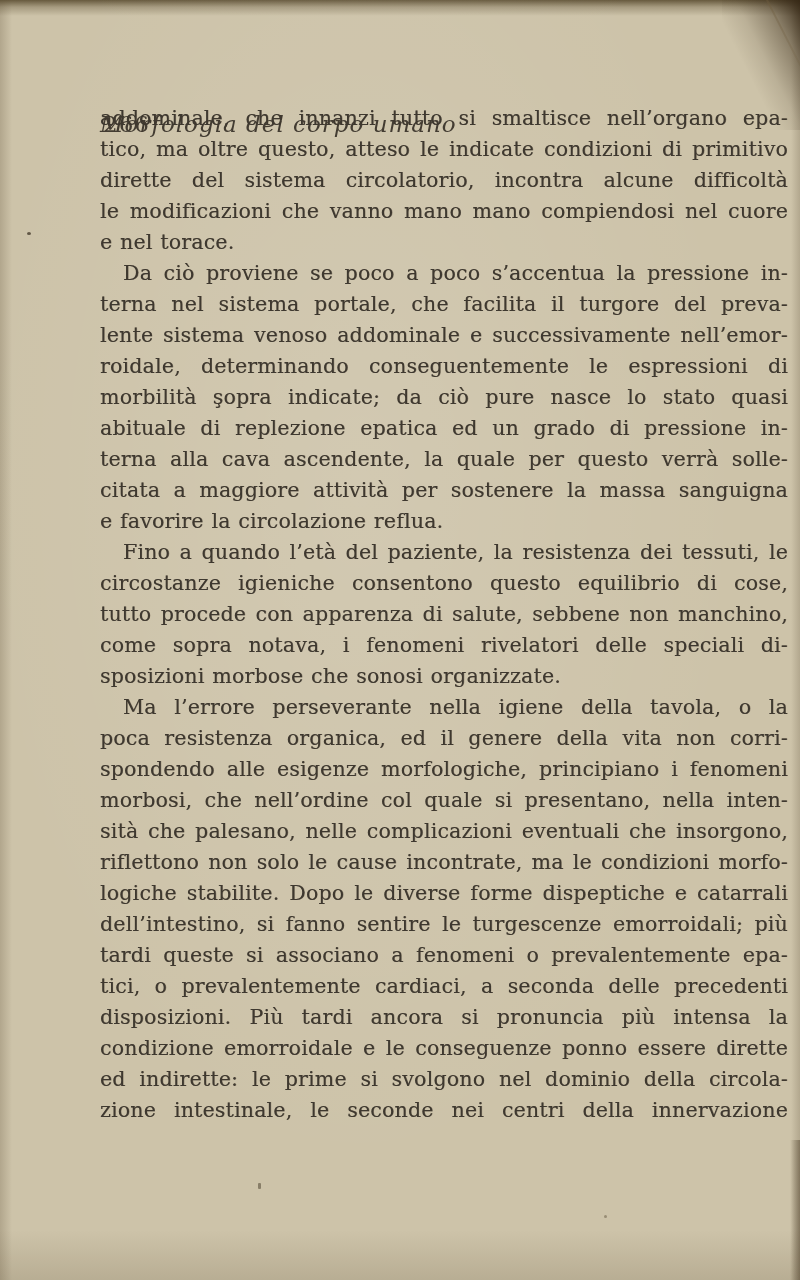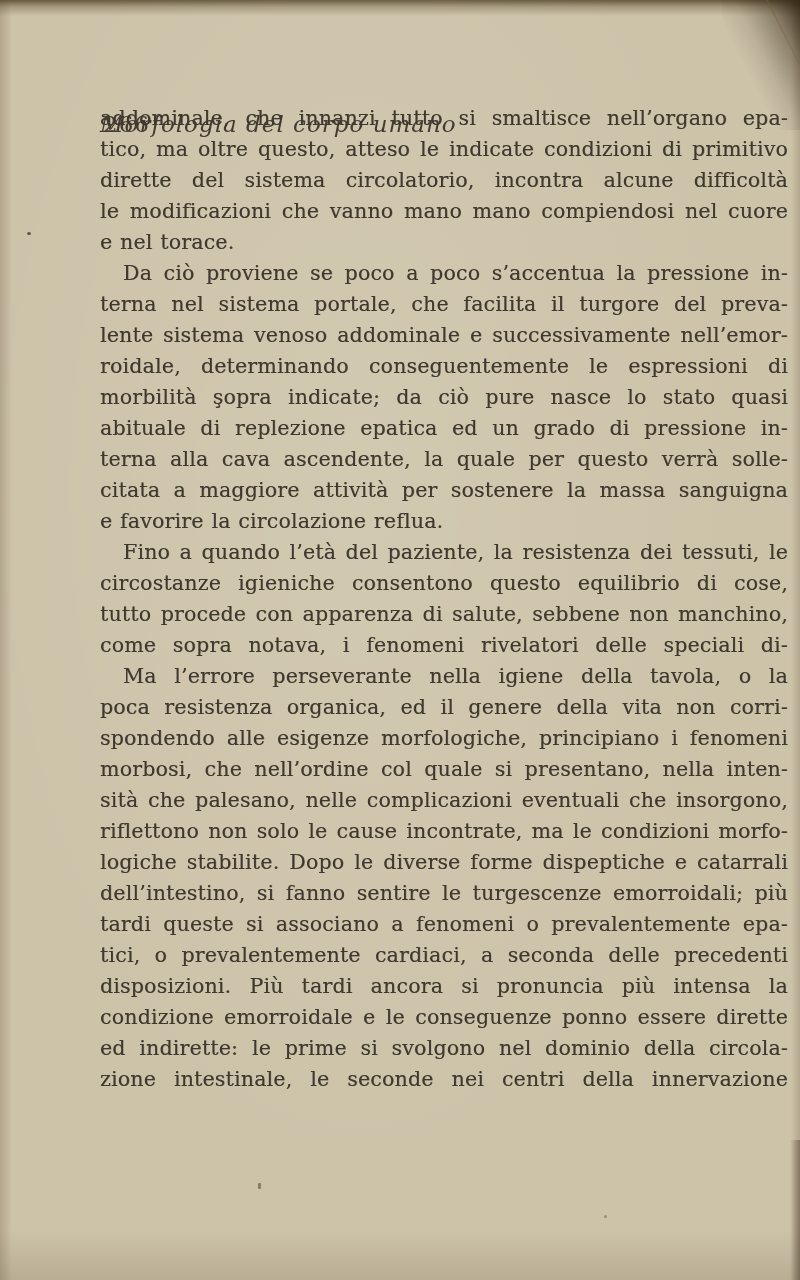--- a/index.html
+++ b/index.html
@@ -121,20 +121,21 @@
       <div class="line">roidale, determinando conseguentemente le espressioni di</div>
       <div class="line">morbilità şopra indicate; da ciò pure nasce lo stato quasi</div>
       <div class="line">abituale di replezione epatica ed un grado di pressione in-</div>
       <div class="line">terna alla cava ascendente, la quale per questo verrà solle-</div>
       <div class="line">citata a maggiore attività per sostenere la massa sanguigna</div>
       <div class="line flush">e favorire la circolazione reflua.</div>
       <div class="line indent">Fino a quando l’età del paziente, la resistenza dei tessuti, le</div>
       <div class="line">circostanze igieniche consentono questo equilibrio di cose,</div>
       <div class="line">tutto procede con apparenza di salute, sebbene non manchino,</div>
       <div class="line">come sopra notava, i fenomeni rivelatori delle speciali di-</div>
+      <div class="line flush">sposizioni morbose che sonosi organizzate.</div>
       <div class="line indent">Ma l’errore perseverante nella igiene della tavola, o la</div>
       <div class="line">poca resistenza organica, ed il genere della vita non corri-</div>
       <div class="line">spondendo alle esigenze morfologiche, principiano i fenomeni</div>
       <div class="line">morbosi, che nell’ordine col quale si presentano, nella inten-</div>
       <div class="line">sità che palesano, nelle complicazioni eventuali che insorgono,</div>
       <div class="line">riflettono non solo le cause incontrate, ma le condizioni morfo-</div>
       <div class="line">logiche stabilite. Dopo le diverse forme dispeptiche e catarrali</div>
       <div class="line">dell’intestino, si fanno sentire le turgescenze emorroidali; più</div>
       <div class="line">tardi queste si associano a fenomeni o prevalentemente epa-</div>
       <div class="line">tici, o prevalentemente cardiaci, a seconda delle precedenti</div>

